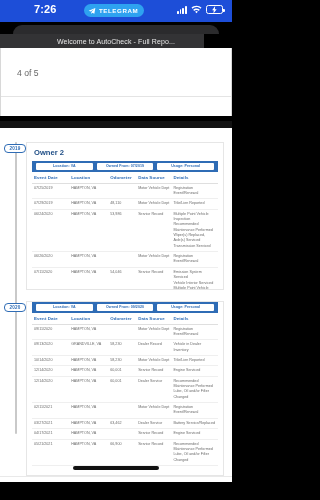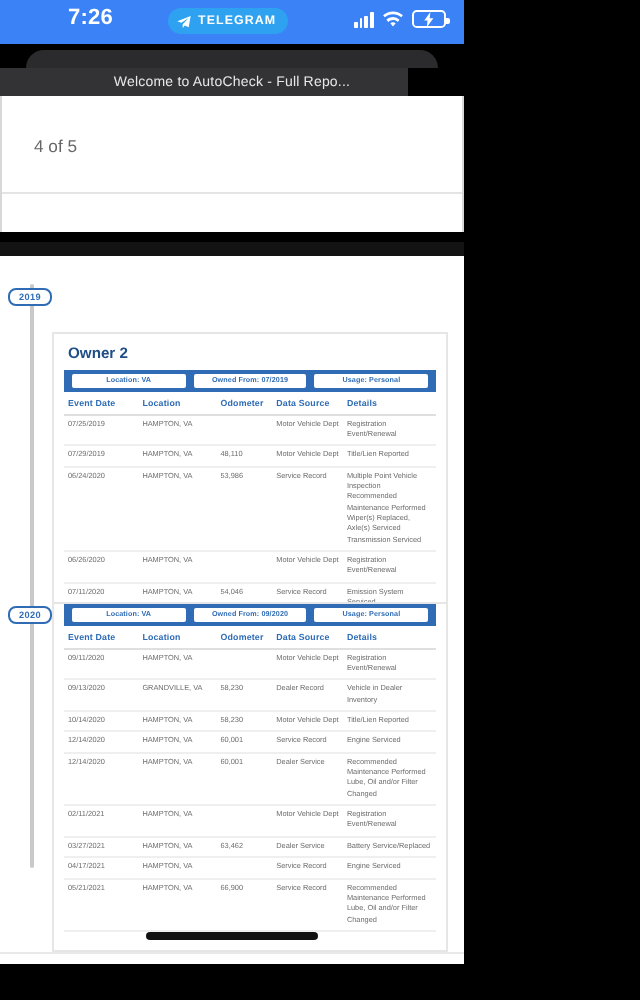--- a/index.html
+++ b/index.html
@@ -8,21 +8,21 @@
     font-family:"Liberation Sans", sans-serif;
     background:#000;
     color:#222;
     -webkit-font-smoothing:none;
   }
   .phone { position:relative; width:232px; height:500px; background:#000; }
 
   
   .statusbar {
     position:relative; height:22px; width:100%;
-    display:flex; align-items:center; background:#3b82f6;
+    display:flex; align-items:center; background:#1d4ed8;
   }
   .sb-time {
     position:absolute; left:34px; top:3px;
     color:#fff; font-size:11px; font-weight:600; letter-spacing:.1px;
   }
   .tg-pill {
     position:absolute; left:84px; top:4px;
     height:13px; padding:0 6px 0 4px; border-radius:7px;
     background:#2ea2f0; display:flex; align-items:center; gap:3px;
   }
@@ -193,21 +193,21 @@
     <div class="webview-cut"></div>
   </div>
 
   <div class="gap-black"></div>
   <div class="band"></div>
 
   <div class="report">
     <div class="timeline-line"></div>
     <div id="owners-host">
         <div class="year-badge" style="top: 16px;">2019</div>
-        <div class="owner-card" style="top: 14px; height: 148px; overflow: hidden; margin-top: 24px;">
+        <div class="owner-card" style="top: 14px; height: 148px; overflow: hidden;">
           <div class="owner-title">Owner 2</div>
           <div class="btn-bar">
             <div class="chip">
               <span>Location: VA</span>
             </div>
             <div class="chip">
               <span>Owned From: 07/2019</span>
             </div>
             <div class="chip">
               <span>Usage: Personal</span>

